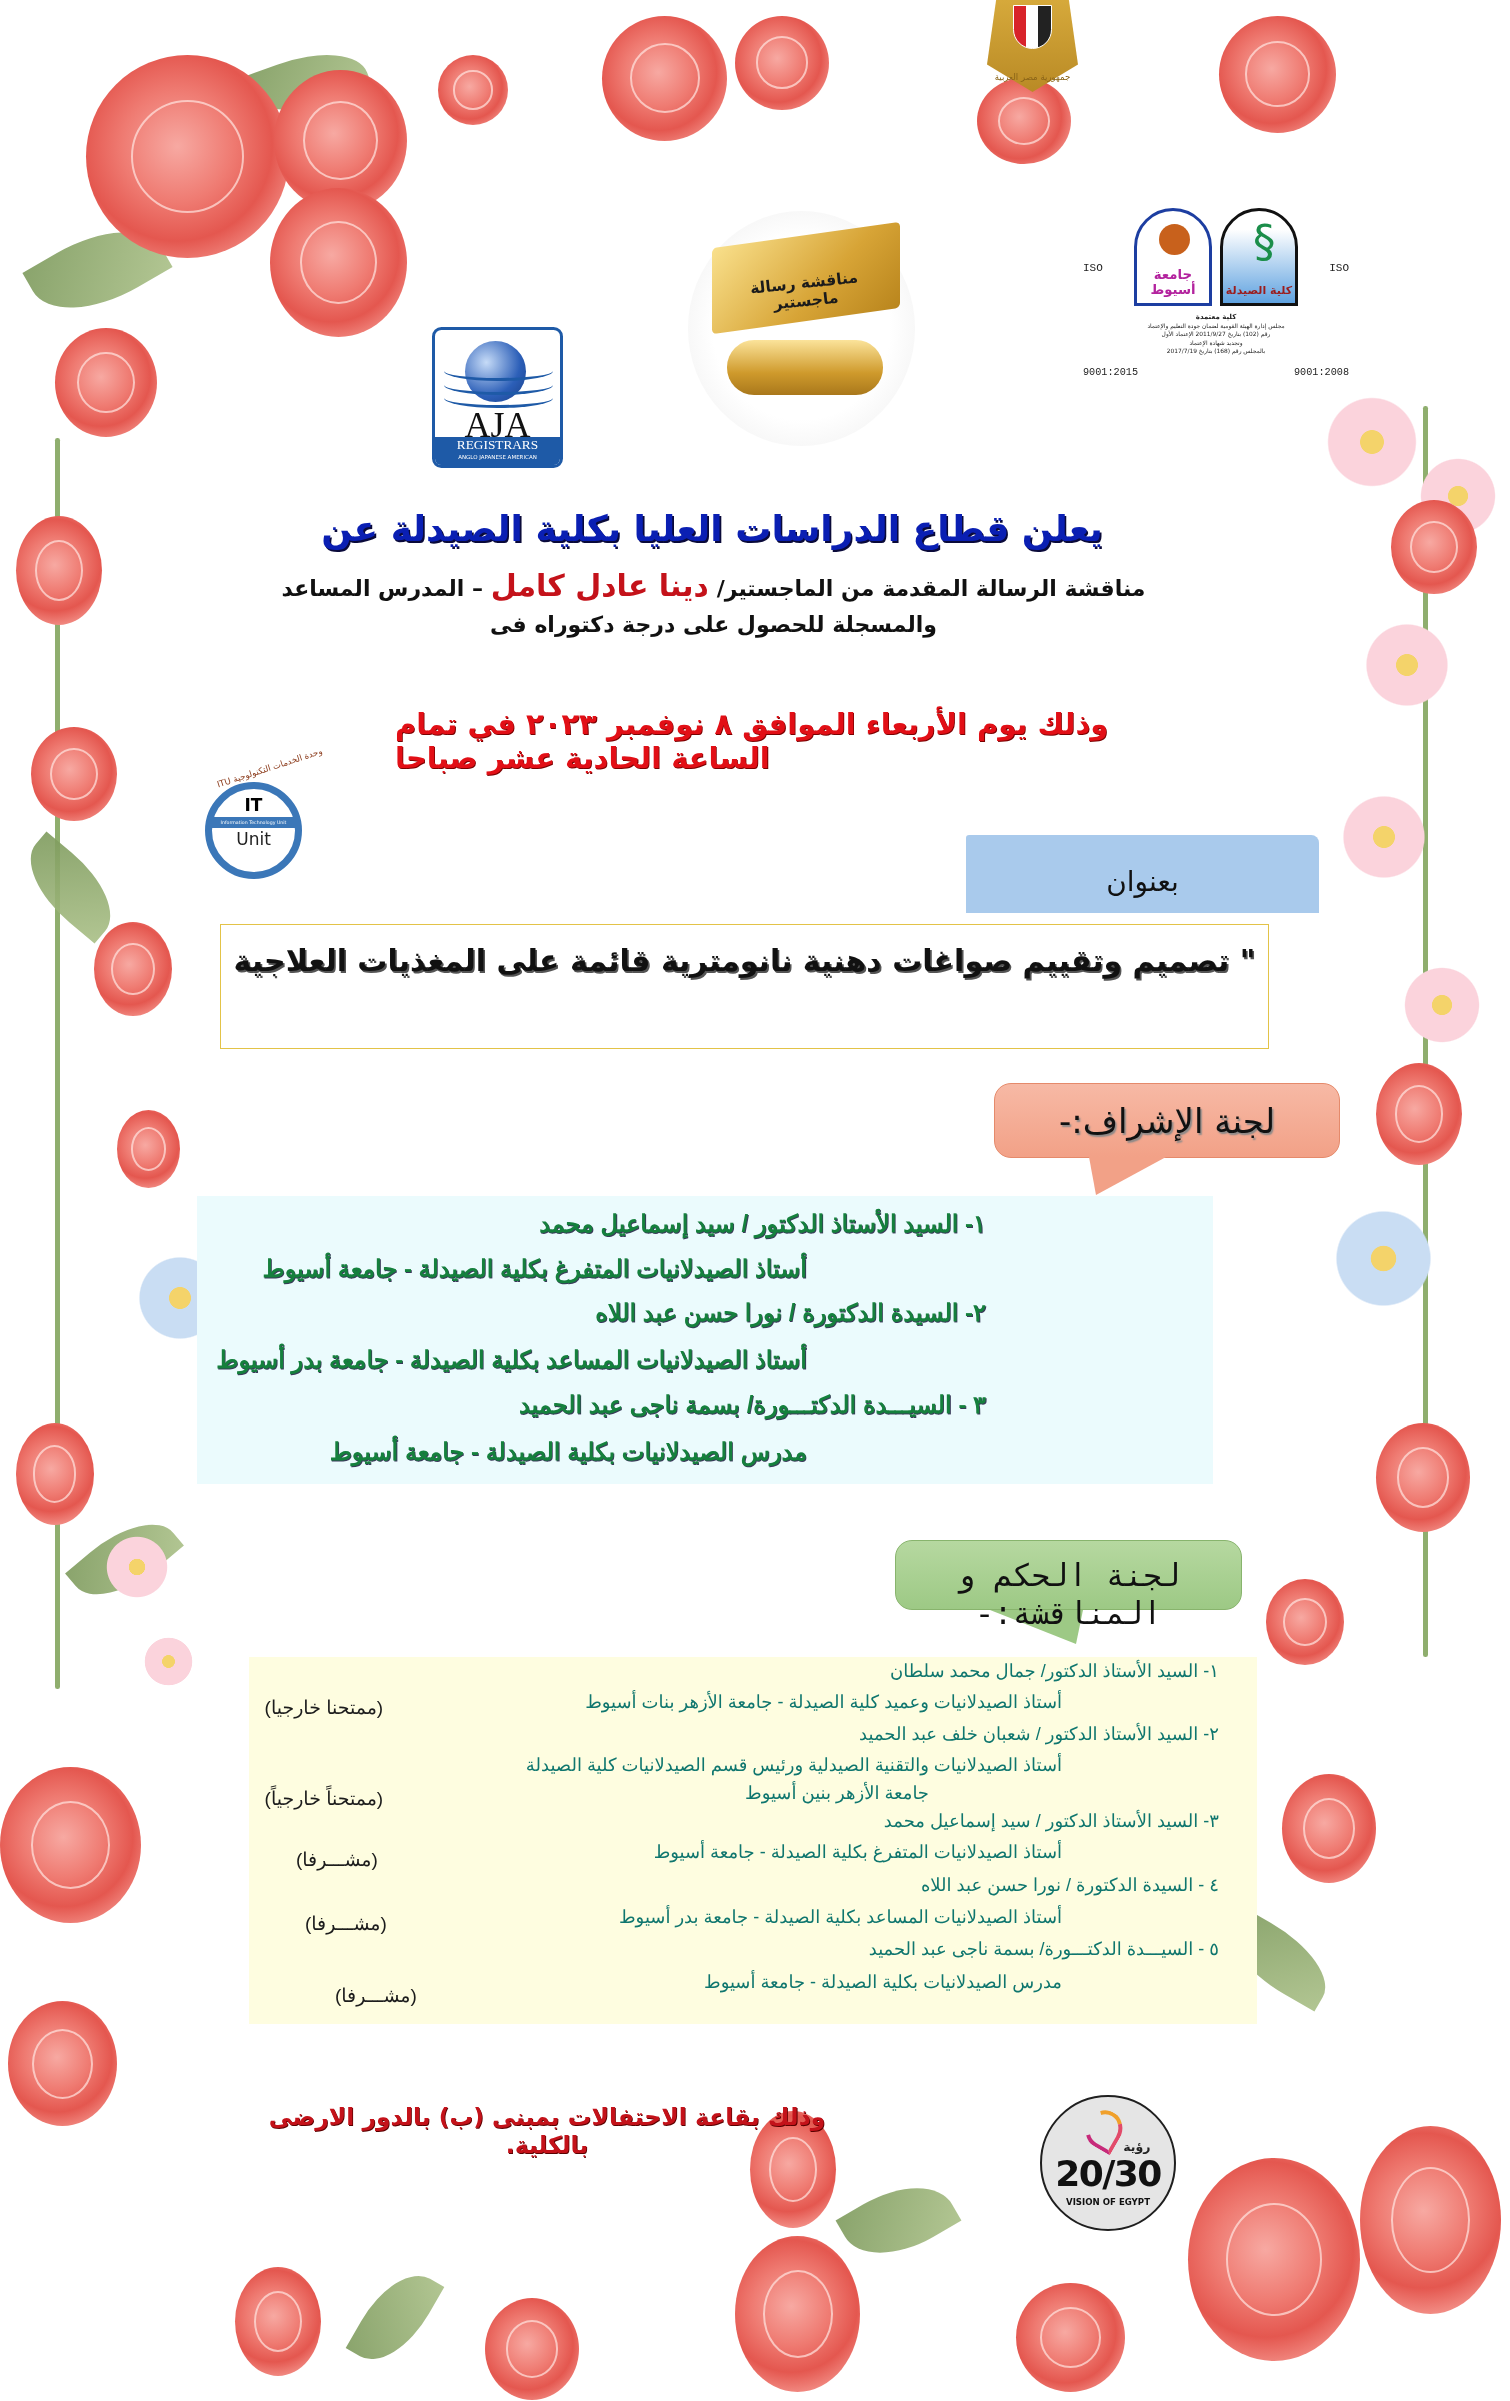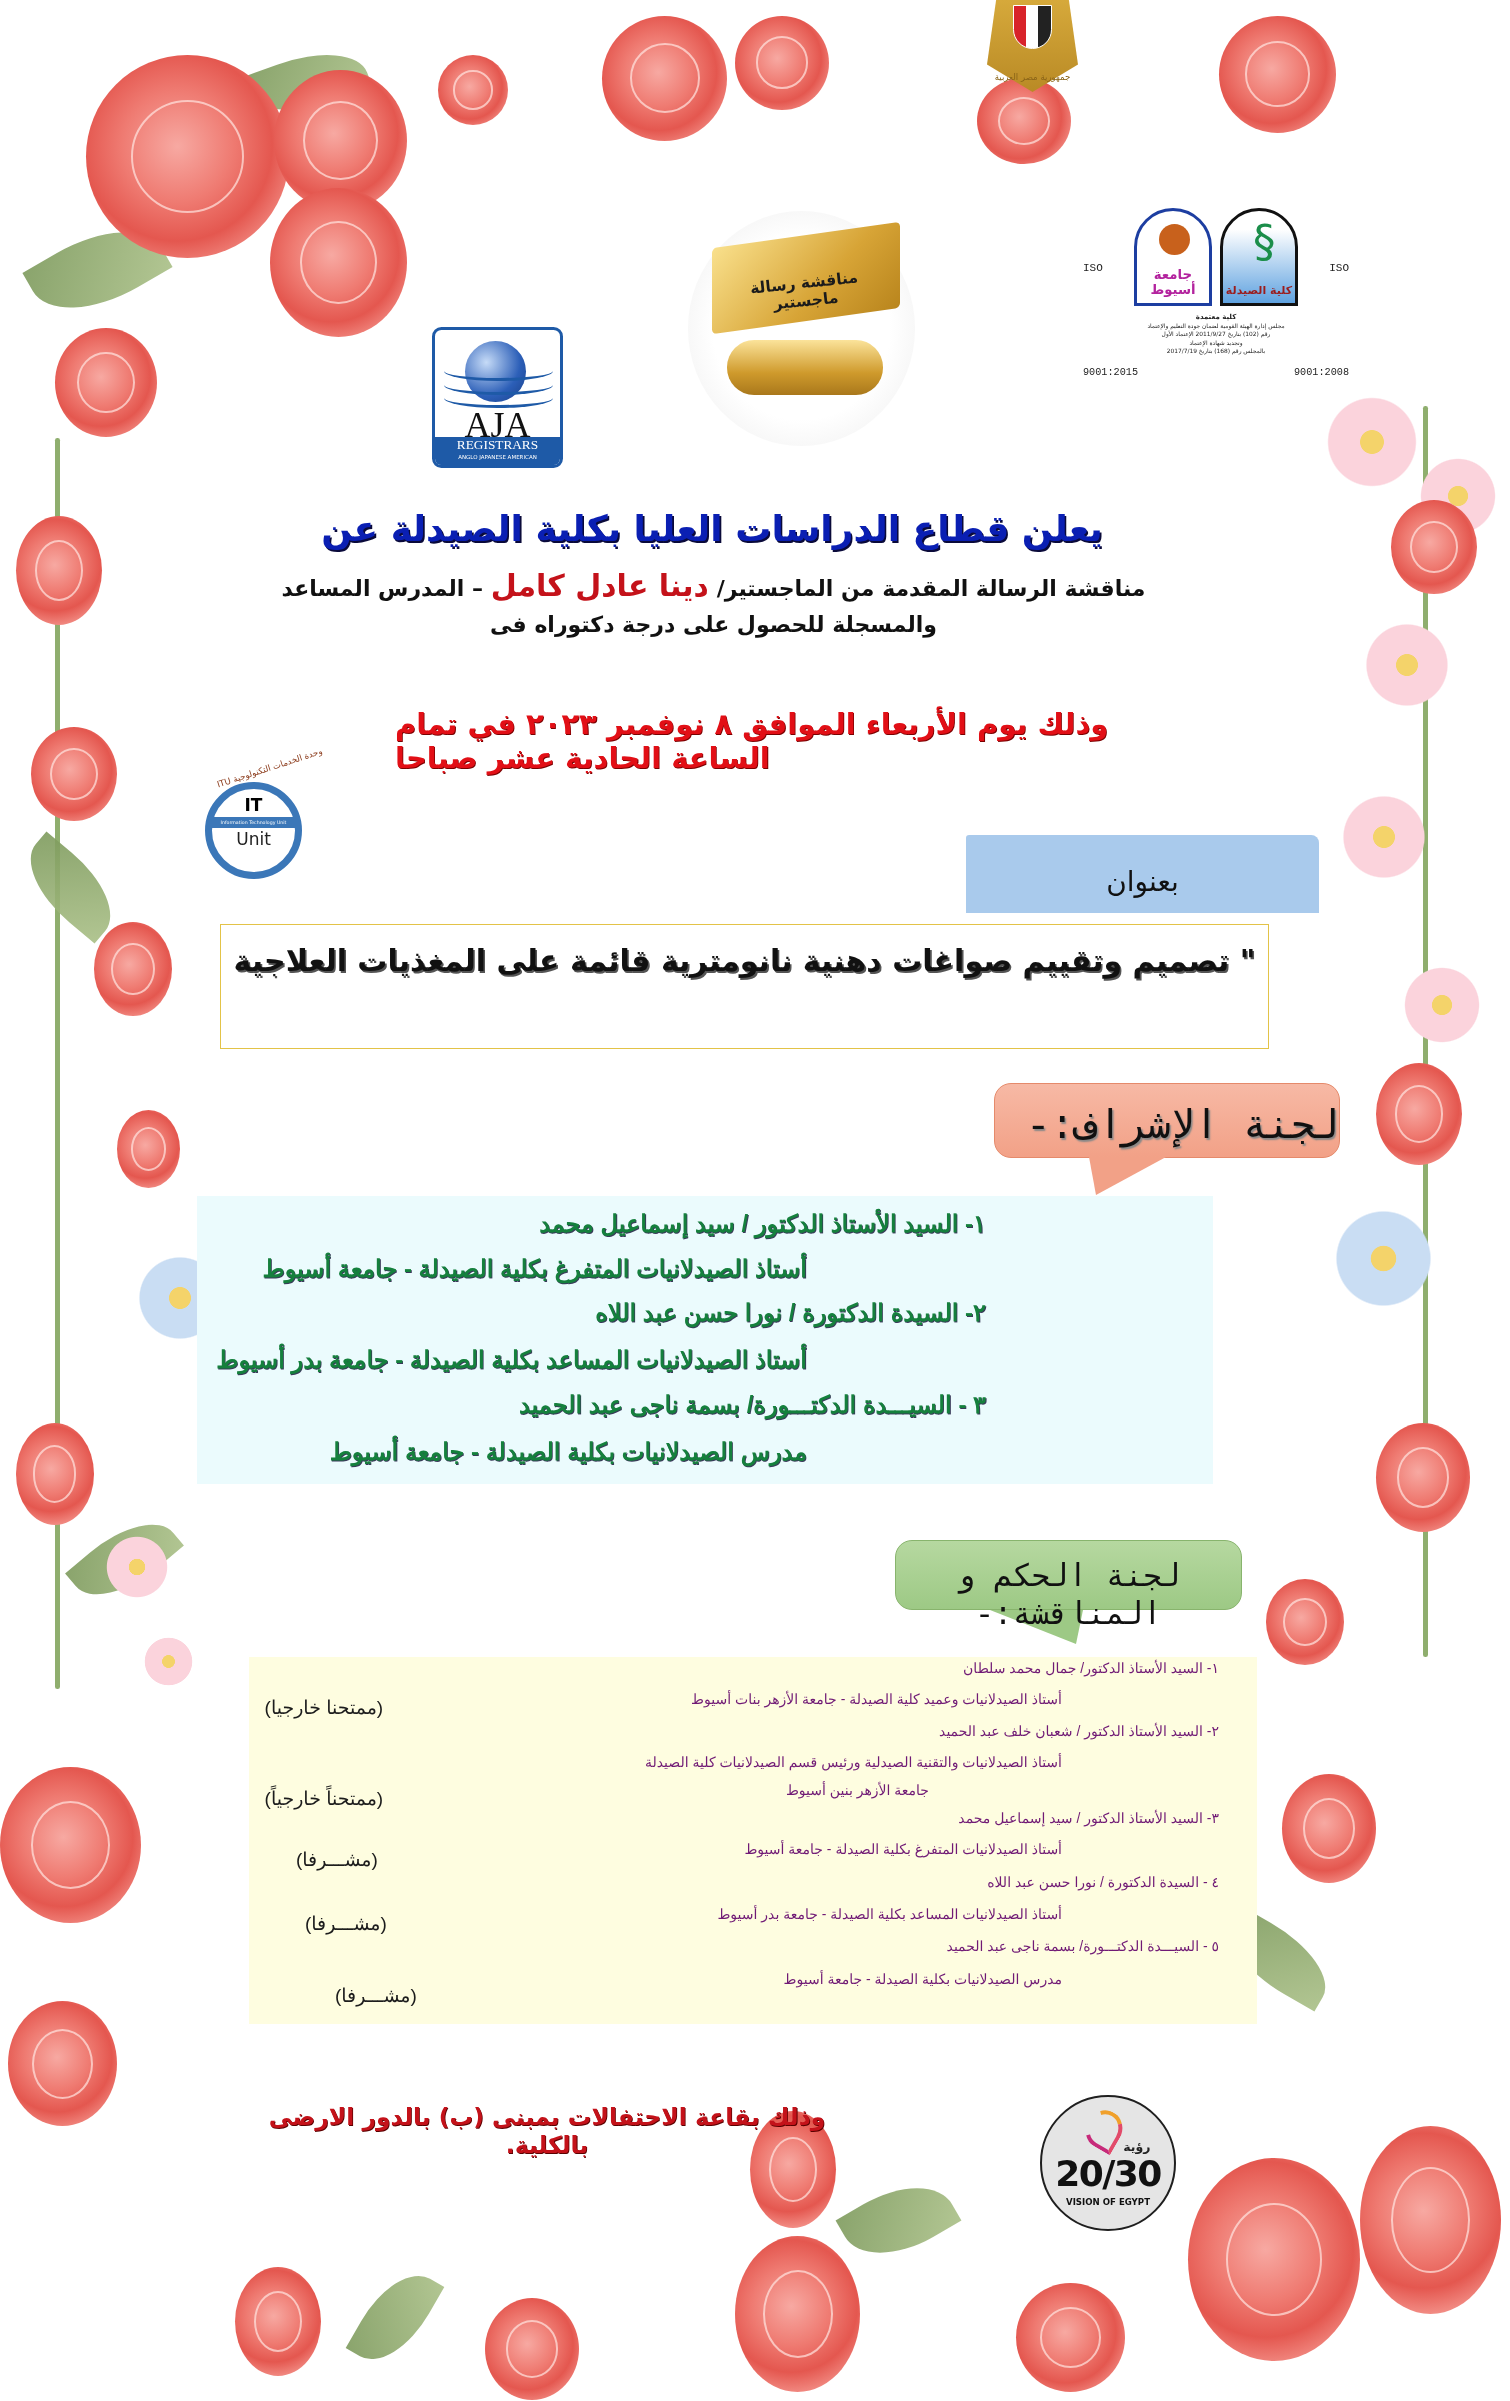--- a/index.html
+++ b/index.html
@@ -93,31 +93,31 @@
   .title-label { left: 966px; top: 835px; width: 353px; height: 78px; background: #a9caec; border-radius: 3.1px 7.8px 0 0; }
   .title-label span { position: absolute; left: 0; right: 0; top: 30px; text-align: center; font-size: 28px; color: #111; }
   .title-box { left: 220px; top: 924px; width: 1049px; height: 125px; border: 1.6px solid #e3c348; background: #fff; }
   .title-box p { text-align: center; font-size: 30px; font-weight: bold; color: #111; line-height: 45px; margin-top: 12.5px;
     text-shadow: 1.6px 1.6px 0 #555; }
 
   .bubble { position: absolute; border-radius: 17px; }
   .bubble .tail { position: absolute; width: 0; height: 0; }
   .sup-bubble { left: 994px; top: 1083px; width: 346px; height: 75px; background: linear-gradient(#f7b9a5, #f2a187); border: 1.6px solid #e58a6b; }
   .sup-bubble .tail { left: 94px; top: 73px; border-left: 7.8px solid transparent; border-right: 70px solid transparent; border-top: 38px solid #f2a187; }
-  .sup-bubble span { position: absolute; left: 0; right: 0; top: 17px; text-align: right; font-size: 40px; color: #111; text-shadow: 1.6px 1.6px 1.6px #888; font-family: Liberation Mono, monospace; }
+  .sup-bubble span { position: absolute; left: 0; right: 0; top: 17px; text-align: center; font-size: 34px; color: #111; text-shadow: 1.6px 1.6px 1.6px #888; }
 
   .sup-box { left: 197px; top: 1196px; width: 1016px; height: 288px; background: #ebfbfd; }
   .sup-line { position: absolute; font-size: 24px; color: #15803d; text-shadow: 0.8px 0.8px 0 #3a3a5a; white-space: nowrap; font-family: "Liberation Sans", sans-serif; font-weight: bold; }
 
   .jury-bubble { left: 895px; top: 1540px; width: 347px; height: 70px; background: linear-gradient(#b6d8a0, #9dc985); border: 1.6px solid #88b46d; }
   .jury-bubble .tail { left: 94px; top: 69px; border-left: 86px solid transparent; border-right: 7.8px solid transparent; border-top: 34px solid #9dc985; }
   .jury-bubble span { position: absolute; left: 0; right: 0; top: 15.6px; text-align: center; font-size: 31px; color: #111; font-family: Liberation Mono, monospace; }
 
   .jury-box { left: 249px; top: 1657px; width: 1008px; height: 367px; background: #fefde0; overflow: hidden; }
-  .jury-line { position: absolute; font-size: 14px; color: #701a75; white-space: nowrap; font-family: "Liberation Sans", sans-serif; }
+  .jury-line { position: absolute; font-size: 18px; color: #0f766e; white-space: nowrap; font-family: "Liberation Sans", sans-serif; }
   .jury-role { position: absolute; font-size: 19px; color: #1c1c1c; white-space: nowrap; font-family: "Liberation Sans", sans-serif; }
 
   .venue { left: 242px; top: 2103px; width: 610px; text-align: center; color: #c4121a; font-size: 23.5px; font-weight: bold;
     text-shadow: 0.8px 0.8px 0 #5a0000; }
 </style>
 </head>
 <body>
 
 <div>
 

